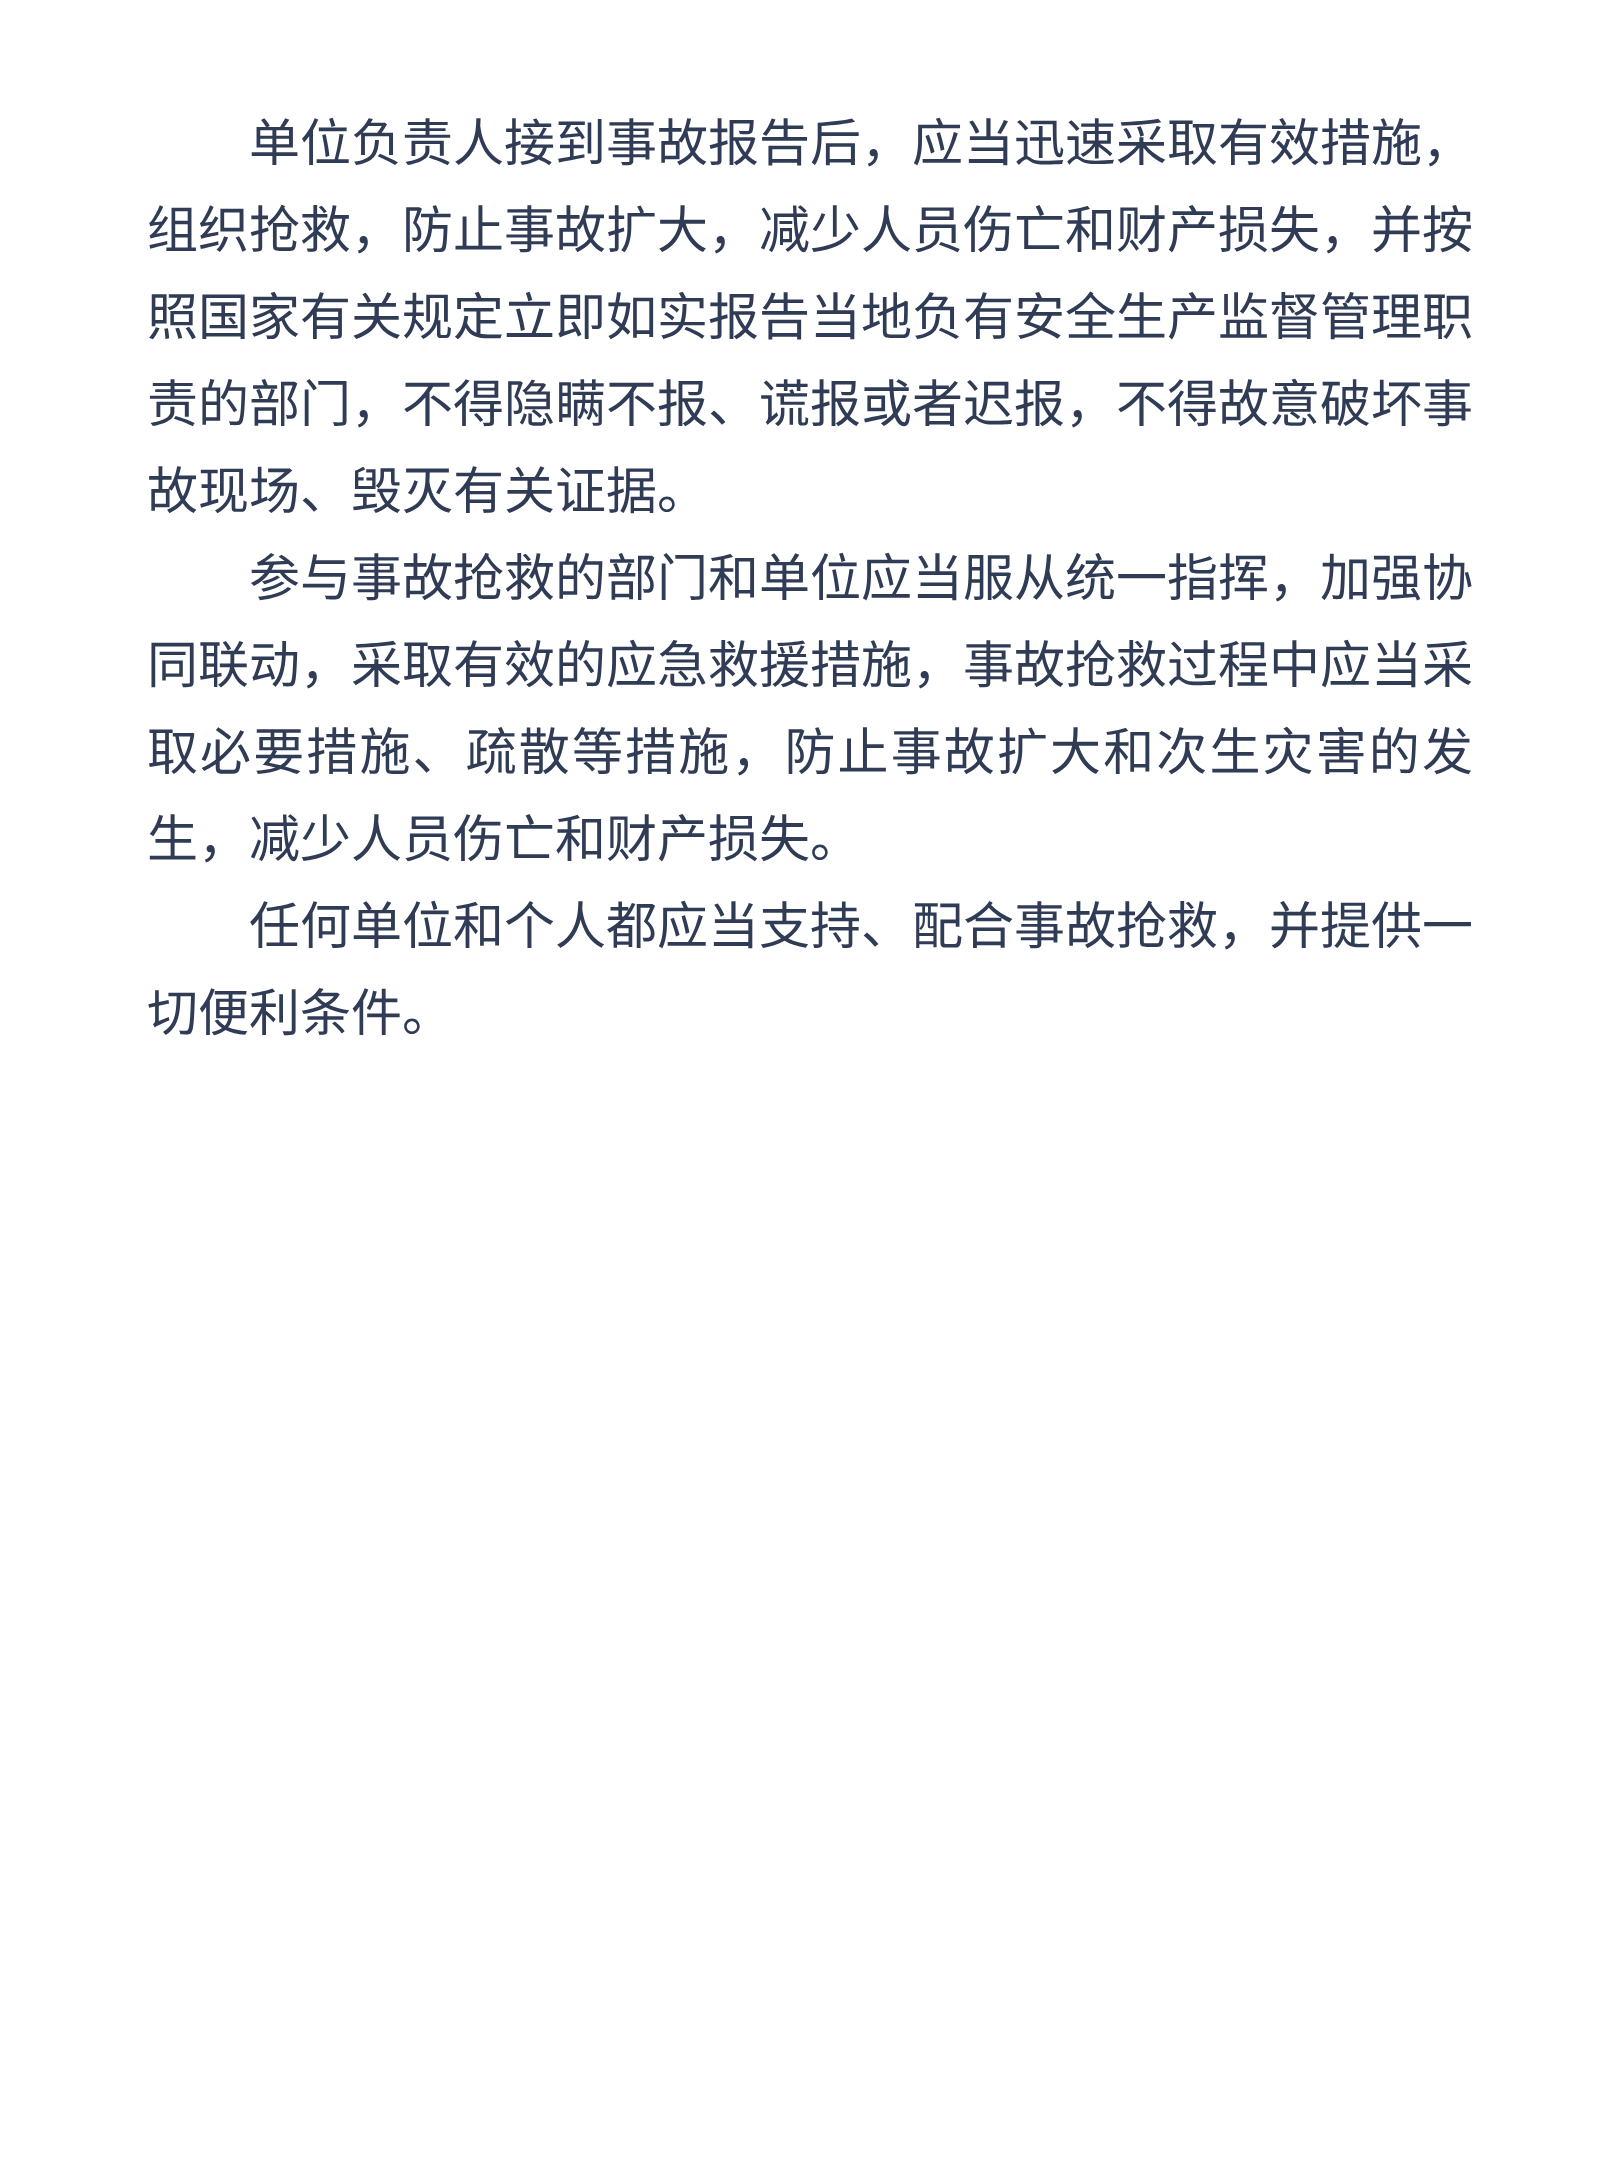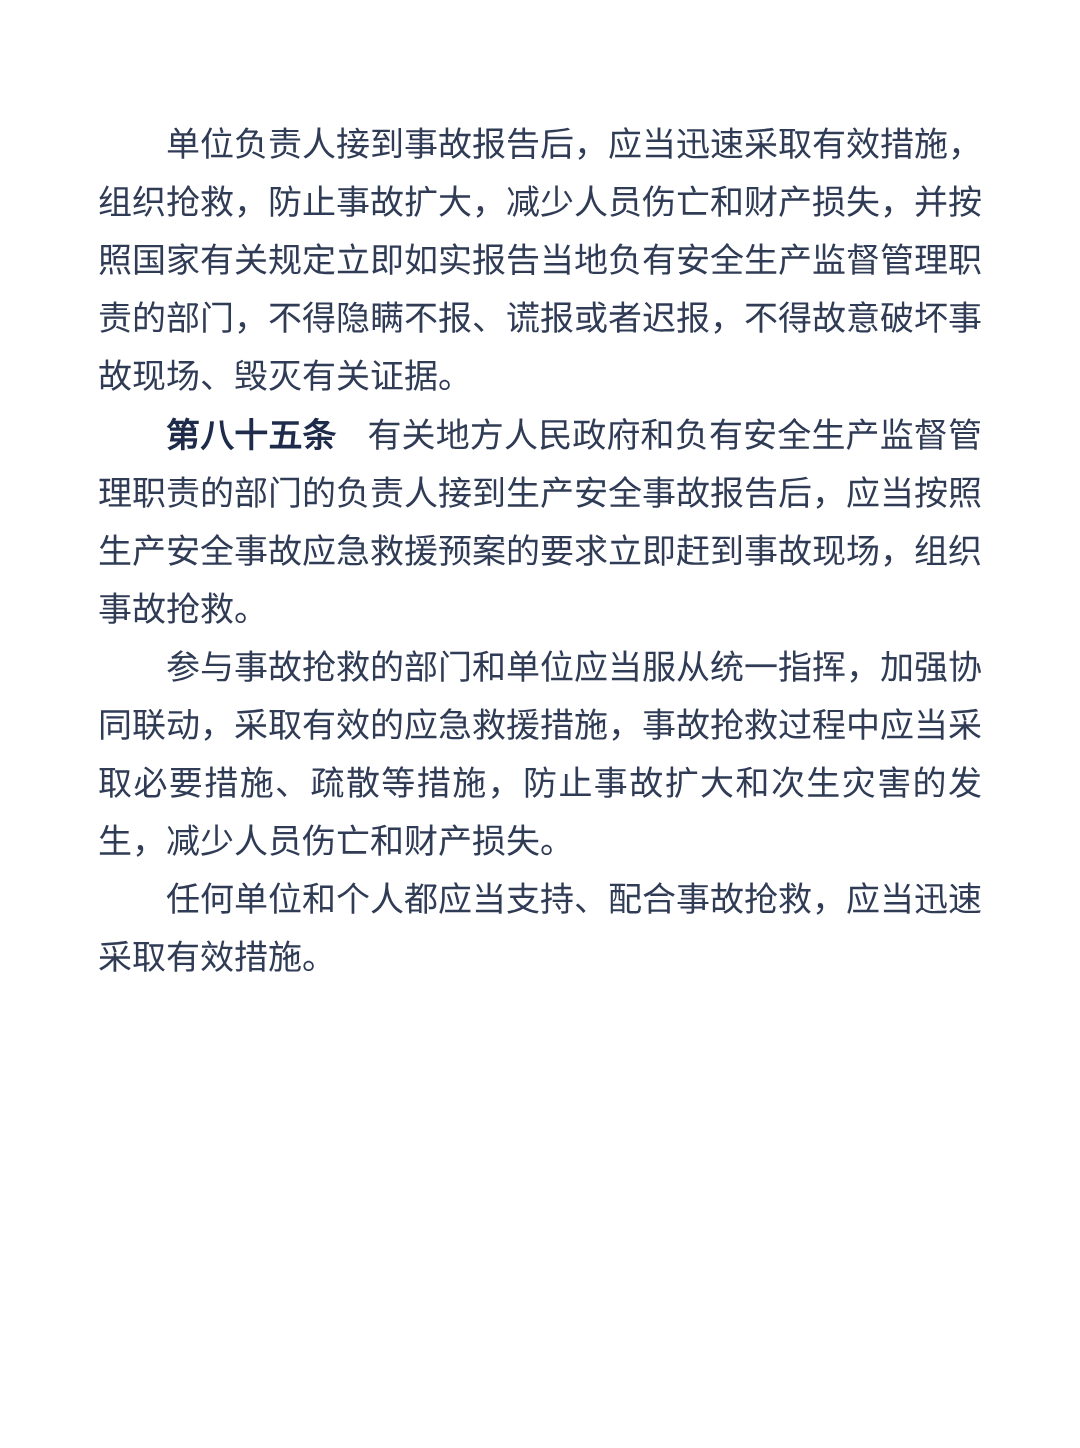--- a/index.html
+++ b/index.html
@@ -8,21 +8,21 @@
     --article-no:#1e2b4a;
   }
   html,body{margin:0;padding:0;background:#e9e9e9;}
   .page{
     position:relative;
     width:1080px;
     height:1448px;
     margin:0 auto;
     background:var(--background,#ffffff);
     box-sizing:border-box;
-    padding:116px 98px 0 98px;
+    padding:68px 98px 0 98px;
     overflow:hidden;
   }
   .para{
     margin:0;
     font-family:"Liberation Serif","DejaVu Serif",serif;
     font-size:34px;
     line-height:58px;
     color:var(--body-text,#303c56);
     text-align:justify;
     text-indent:2em;
@@ -37,20 +37,19 @@
   .art:empty{display:none;margin:0;}
 </style>
 </head>
 <body>
 
 <main class="page">
 
   <p class="para"><span>单位负责人接到事故报告后，应当迅速采取有效措施，组织抢救，防止事故扩大，减少人员伤亡和财产损失，并按照国家有关规定立即如实报告当地负有安全生产监督管理职责的部门，不得隐瞒不报、谎报或者迟报，不得故意破坏事故现场、毁灭有关证据。</span></p>
 
 
-  <p class="para"><span class="art">第八十五条</span><span>有关地方人民政府和负有安全生产监督管理职责的部门的负责人接到生产安全事故报告后，应当按照生产安全事故应急救援预案的要求立即赶到事故现场，组织事故抢救。</span></p>
 
   <p class="para"><span>参与事故抢救的部门和单位应当服从统一指挥，加强协同联动，采取有效的应急救援措施，事故抢救过程中应当采取必要措施、疏散等措施，防止事故扩大和次生灾害的发生，减少人员伤亡和财产损失。</span></p>
 
 
-  <p class="para"><span>任何单位和个人都应当支持、配合事故抢救，应当迅速采取有效措施。</span></p>
+  <p class="para"><span>任何单位和个人都应当支持、配合事故抢救，并提供一切便利条件。</span></p>
 
 </main>
 
 </body></html>

